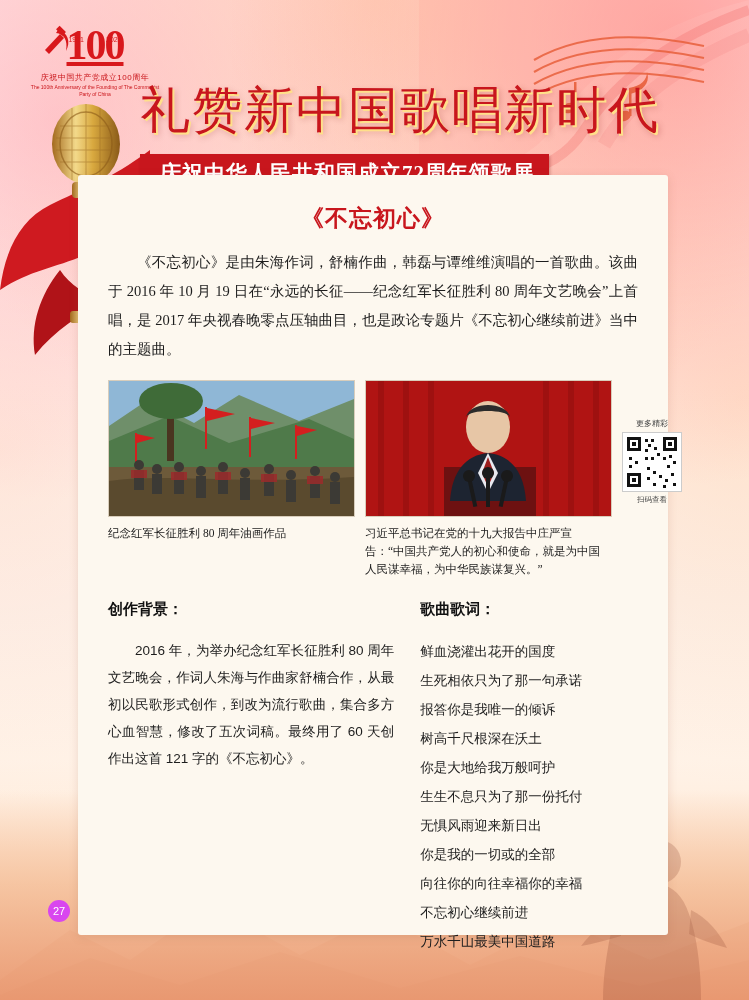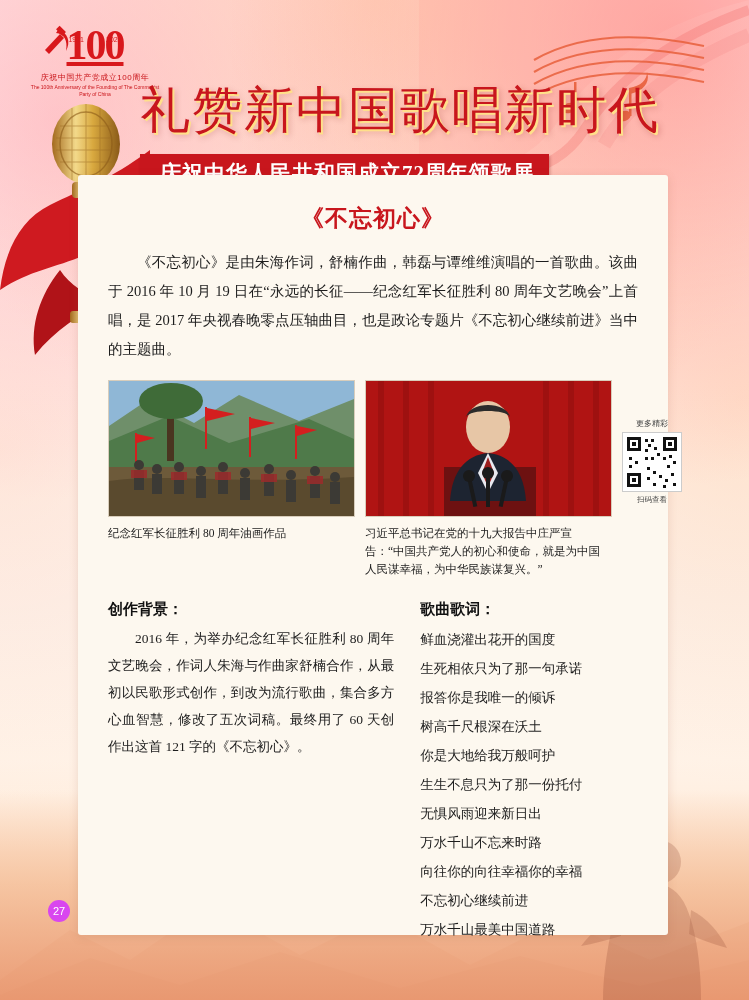--- a/index.html
+++ b/index.html
@@ -80,24 +80,24 @@
     font-family:"Liberation Serif","DejaVu Serif",serif;}
   .qr-col{width:72px;text-align:center;padding-top:38px;}
   .qr-label{font-size:8px;color:#444;margin-bottom:3px;}
   .qr{width:58px;height:58px;margin:0 auto;background:#fff;border:1px solid #ccc;}
   .qr-sub{font-size:7.5px;color:#444;margin-top:3px;}
 
   
   .cols{display:flex;margin-top:22px;gap:26px;}
   .col-left{width:300px;}
   .col-right{width:228px;}
-  .h-sec{font-size:15px;font-weight:700;color:#111;margin-bottom:6px;
+  .h-sec{font-size:15px;font-weight:700;color:#111;margin-bottom:18px;
     font-family:"Liberation Serif","DejaVu Serif",serif;}
   .bg-text{font-size:13.5px;line-height:27px;color:#1d1d1d;text-align:justify;text-indent:2em;
-    font-family:Liberation Serif, serif;}
+    font-family:Liberation Sans, sans-serif;}
   .lyric{font-size:13.5px;line-height:29px;color:#1d1d1d;
     font-family:"Liberation Serif","DejaVu Serif",serif;}
 
   
   .pagenum{position:absolute;left:48px;bottom:78px;width:22px;height:22px;border-radius:50%;
     background:#d946ef;color:#fff;font-size:11px;display:flex;align-items:center;justify-content:center;}
 </style>
 </head>
 <body>
 
@@ -347,21 +347,21 @@
       </div>
       <div class="col-right">
         <div class="h-sec">歌曲歌词：</div>
         <div class="lyric">鲜血浇灌出花开的国度</div>
         <div class="lyric">生死相依只为了那一句承诺</div>
         <div class="lyric">报答你是我唯一的倾诉</div>
         <div class="lyric">树高千尺根深在沃土</div>
         <div class="lyric">你是大地给我万般呵护</div>
         <div class="lyric">生生不息只为了那一份托付</div>
         <div class="lyric">无惧风雨迎来新日出</div>
-        <div class="lyric">万水千山不忘来时路</div>
+        <div class="lyric">你是我的一切或的全部</div>
         <div class="lyric">向往你的向往幸福你的幸福</div>
         <div class="lyric">不忘初心继续前进</div>
         <div class="lyric">万水千山最美中国道路</div>
       </div>
     </div>
 
   </div>
 </div>
 
 <div class="pagenum">27</div>

